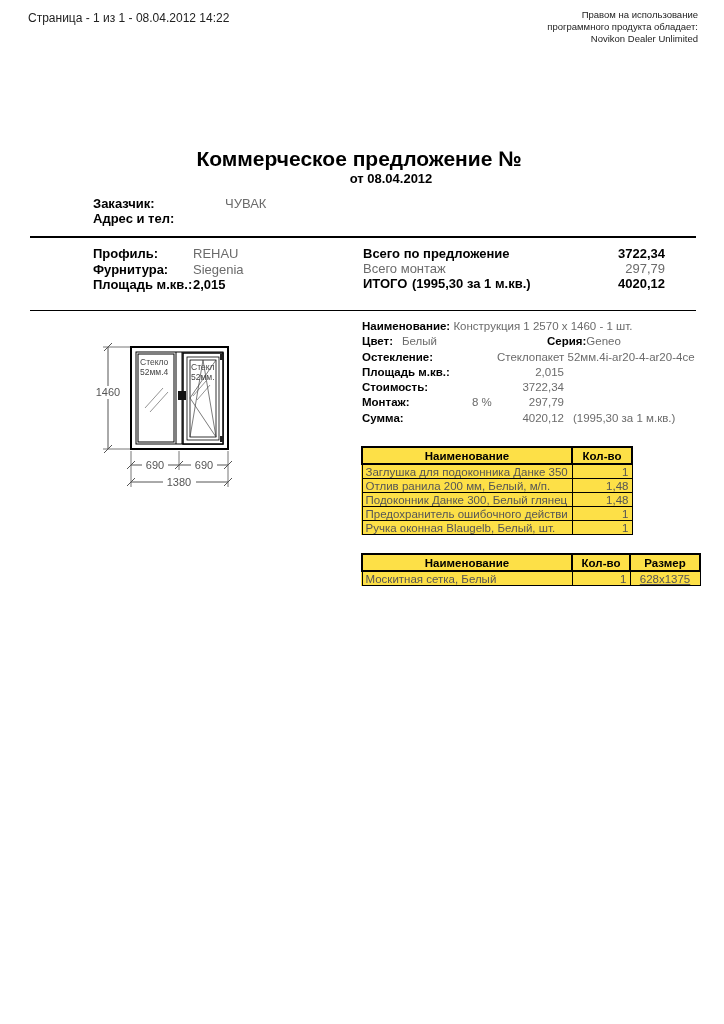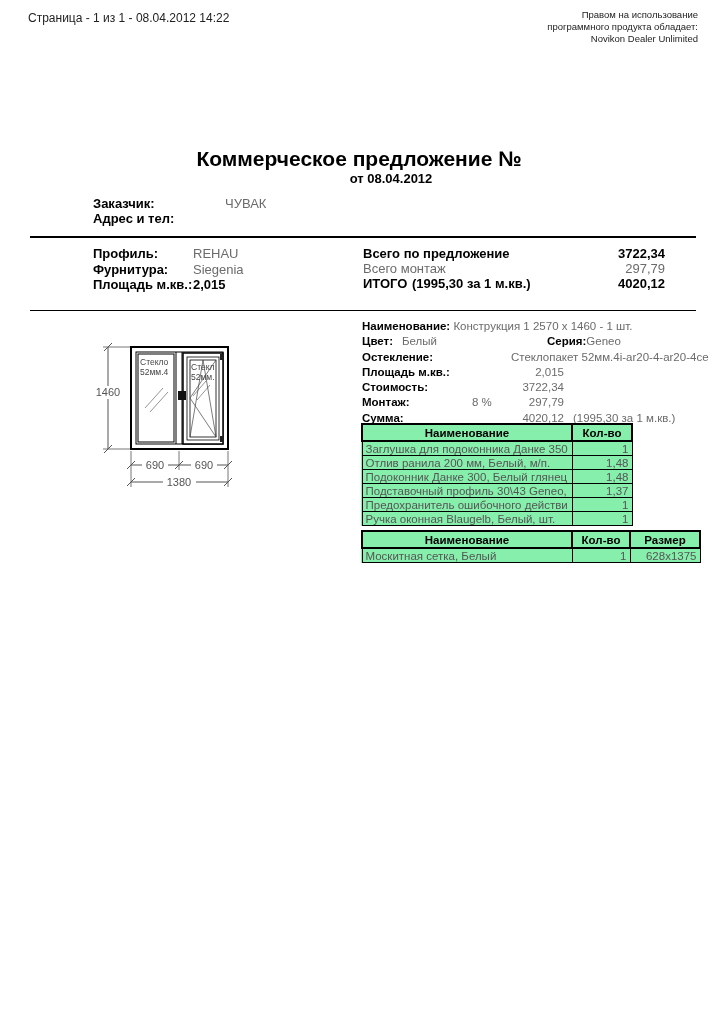--- a/index.html
+++ b/index.html
@@ -26,31 +26,31 @@
   .sum-right{left:363px;top:246px;width:302px;font-size:13px;line-height:15.2px;}
   .sum-right .r{display:flex;justify-content:space-between;}
   .sum-right .itogo-note{position:absolute;left:49px;}
 
   .constr{left:362px;top:319px;width:336px;font-size:11.5px;line-height:15.3px;}
   .constr .row{position:relative;height:15.3px;white-space:nowrap;}
   .constr .num{position:absolute;left:100px;width:102px;text-align:right;color:#6b6b6b;}
   .constr .pct{position:absolute;left:110px;color:#6b6b6b;}
   .constr .note{position:absolute;left:211px;color:#6b6b6b;}
   .constr .at40{position:absolute;left:40px;color:#6b6b6b;}
-  .constr .at135{position:absolute;left:149px;color:#6b6b6b;}
+  .constr .at135{position:absolute;left:135px;color:#6b6b6b;}
   .constr .series{position:absolute;left:185px;}
 
   table.doc{position:absolute;border-collapse:collapse;table-layout:fixed;
-            font-size:11.5px;background:#86efac;}
+            font-size:11.5px;background:#fde047;margin-top:23px;}
   table.doc th{border:2px solid #000;font-weight:bold;text-align:center;
                padding:1px 2px;height:13px;overflow:hidden;white-space:nowrap;}
   table.doc td{border:1px solid #000;color:#555;padding:0 3px;height:13px;
                overflow:hidden;white-space:nowrap;}
   table.doc td.qty{text-align:right;}
-  table.doc td.size{text-align:right;}
+  table.doc td.size{text-align:center;text-decoration:underline;}
   .t1{left:361px;top:423px;width:270px;}
   .t2{left:361px;top:530px;width:338px;}
 
   .drawing{left:45px;top:330px;}
   .dim-txt{font-size:11px;fill:#555;}
   .glass-txt{font-size:8.5px;fill:#444;}
 </style>
 </head>
 <body>
 
@@ -232,24 +232,20 @@
       </tr>
       <tr>
         <td>Отлив ранила 200 мм, Белый, м/п.</td>
         <td class="qty">1,48</td>
       </tr>
       <tr>
         <td>Подоконник Данке 300, Белый глянец</td>
         <td class="qty">1,48</td>
       </tr>
       <tr>
-        <td>Подставочный профиль 30\43 Geneo,</td>
-        <td class="qty">1,37</td>
-      </tr>
-      <tr>
         <td>Предохранитель ошибочного действи</td>
         <td class="qty">1</td>
       </tr>
       <tr>
         <td>Ручка оконная Blaugelb, Белый, шт.</td>
         <td class="qty">1</td>
       </tr>
     </tbody>
   </table>
 

